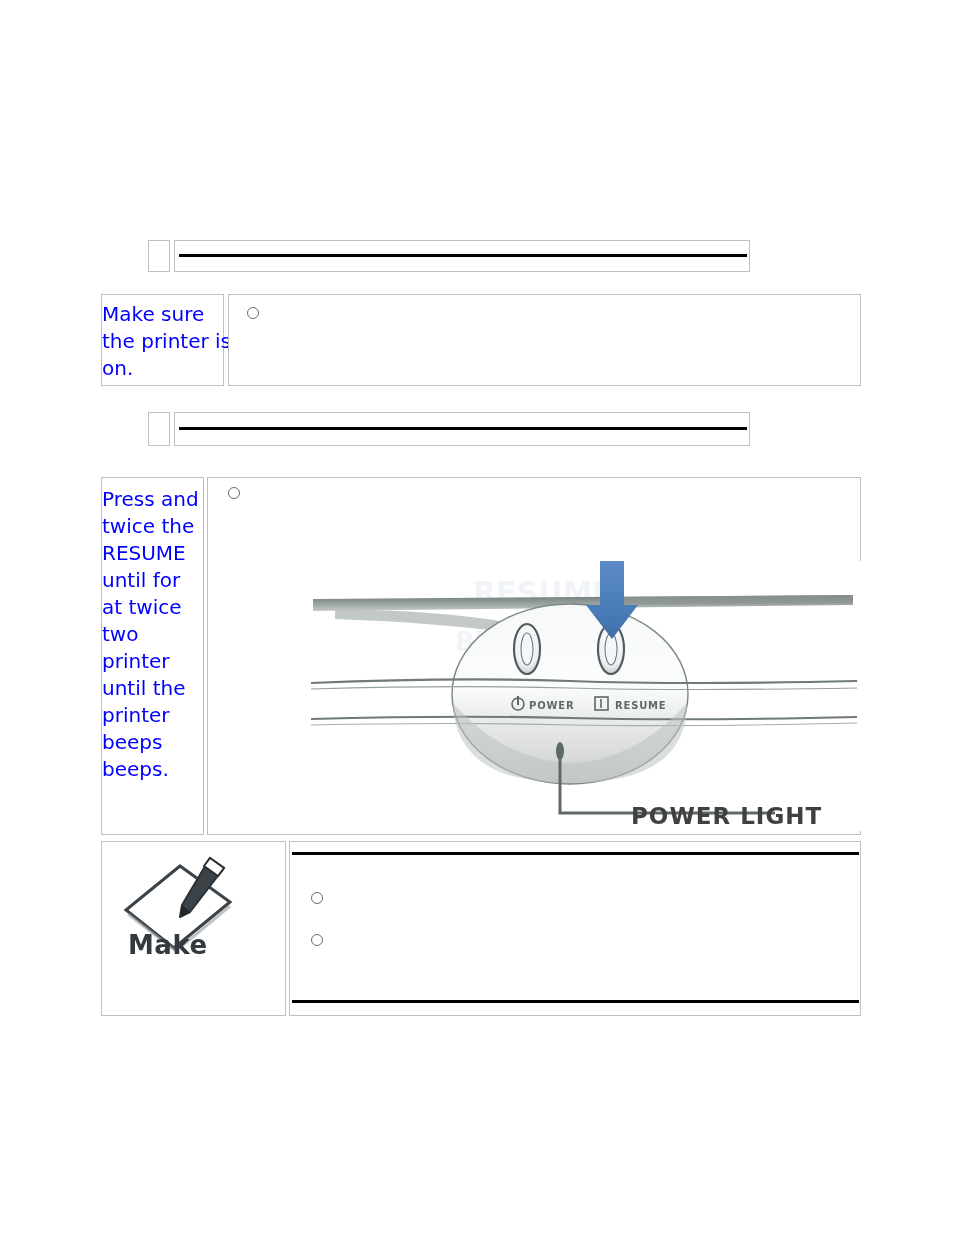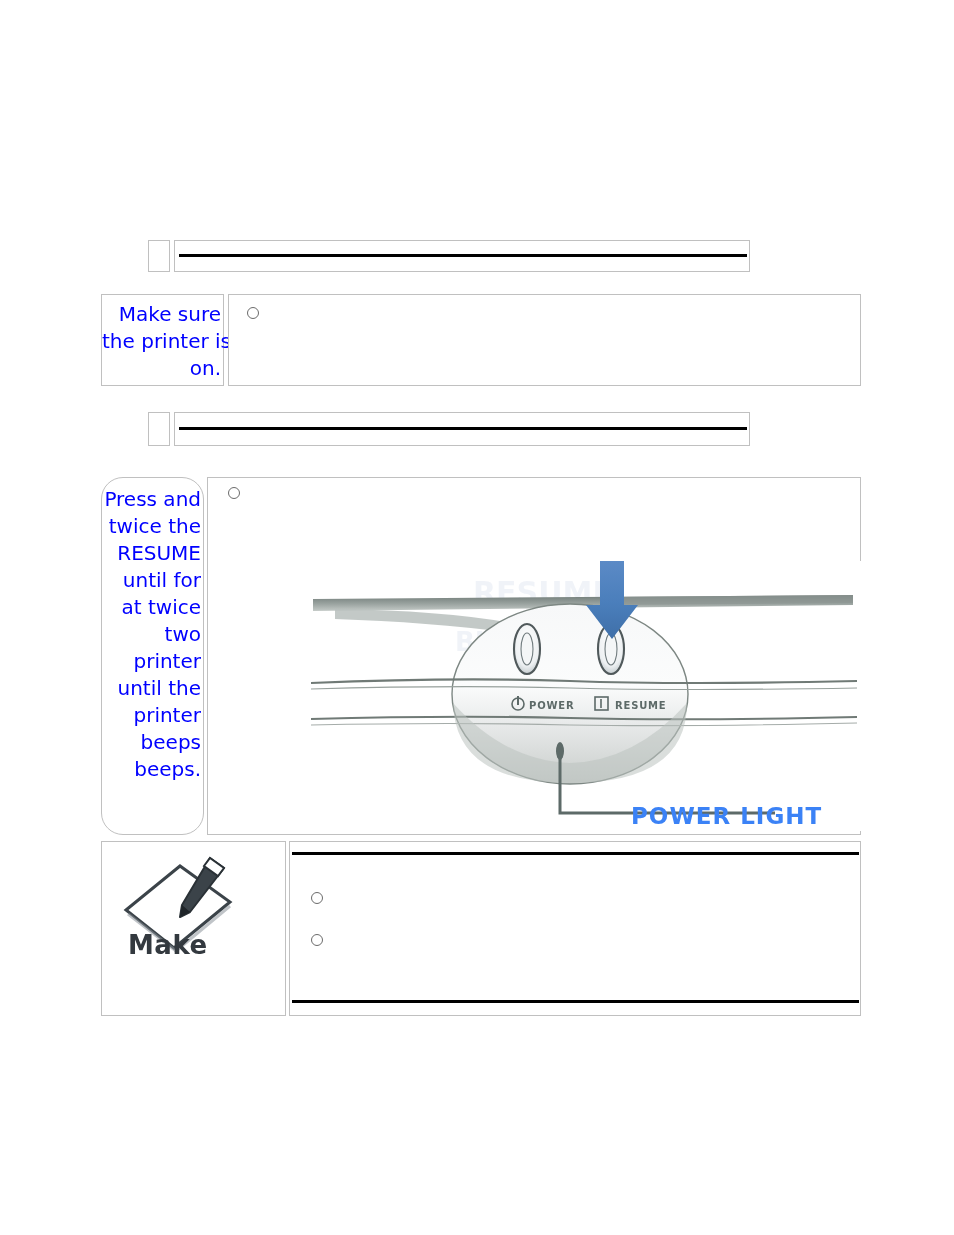--- a/index.html
+++ b/index.html
@@ -46,21 +46,20 @@
     height: 0;
     border-top: 3px solid #000000;
   }
 
   
   .instr-left {
     position: absolute;
     box-sizing: border-box;
     border: 1px solid #c0c0c0;
     background: #ffffff;
-    text-align: right;
     color: #0000ff;
     font-size: 20px;
     line-height: 27px;
     padding: 6px 2px 4px 0;
     font-family: "DejaVu Sans", sans-serif;
     font-weight: 500;
     white-space: nowrap;
   }
   .instr-left span { display: block; }
 
@@ -124,21 +123,21 @@
     position: absolute;
     overflow: hidden;
   }
   .printer-fig svg { display: block; }
 
   .power-light-label {
     position: absolute;
     font-family: "DejaVu Sans", sans-serif;
     font-weight: bold;
     font-size: 23px;
-    color: #3b82f6;
+    color: #404040;
     letter-spacing: 1px;
     white-space: nowrap;
   }
 </style>
 </head>
 <body>
 
 <div class="page">
 
   <div class="step-row" style="left:148px; top:240px; width:602px; height:32px;">
@@ -161,21 +160,21 @@
   </div>
 
   <div class="step-row" style="left:148px; top:412px; width:602px; height:34px;">
     <div class="step-num" style="left:0px; top:0px; height:34px;"></div>
     <div class="step-body" style="left:26px; top:0px; width:576px; height:34px;">
       <div class="step-rule" style="top:14px;"></div>
       <span></span>
     </div>
   </div>
 
-  <div class="instr-left" style="left:101px; top:477px; width:103px; height:358px; padding-top:8px;border-radius:22px;">
+  <div class="instr-left" style="left:101px; top:477px; width:103px; height:358px; padding-top:8px;">
     <span>Press and</span>
     <span>twice the</span>
     <span>RESUME</span>
     <span>until for</span>
     <span>at twice</span>
     <span>two</span>
     <span>printer</span>
     <span>until the</span>
     <span>printer</span>
     <span>beeps</span>

